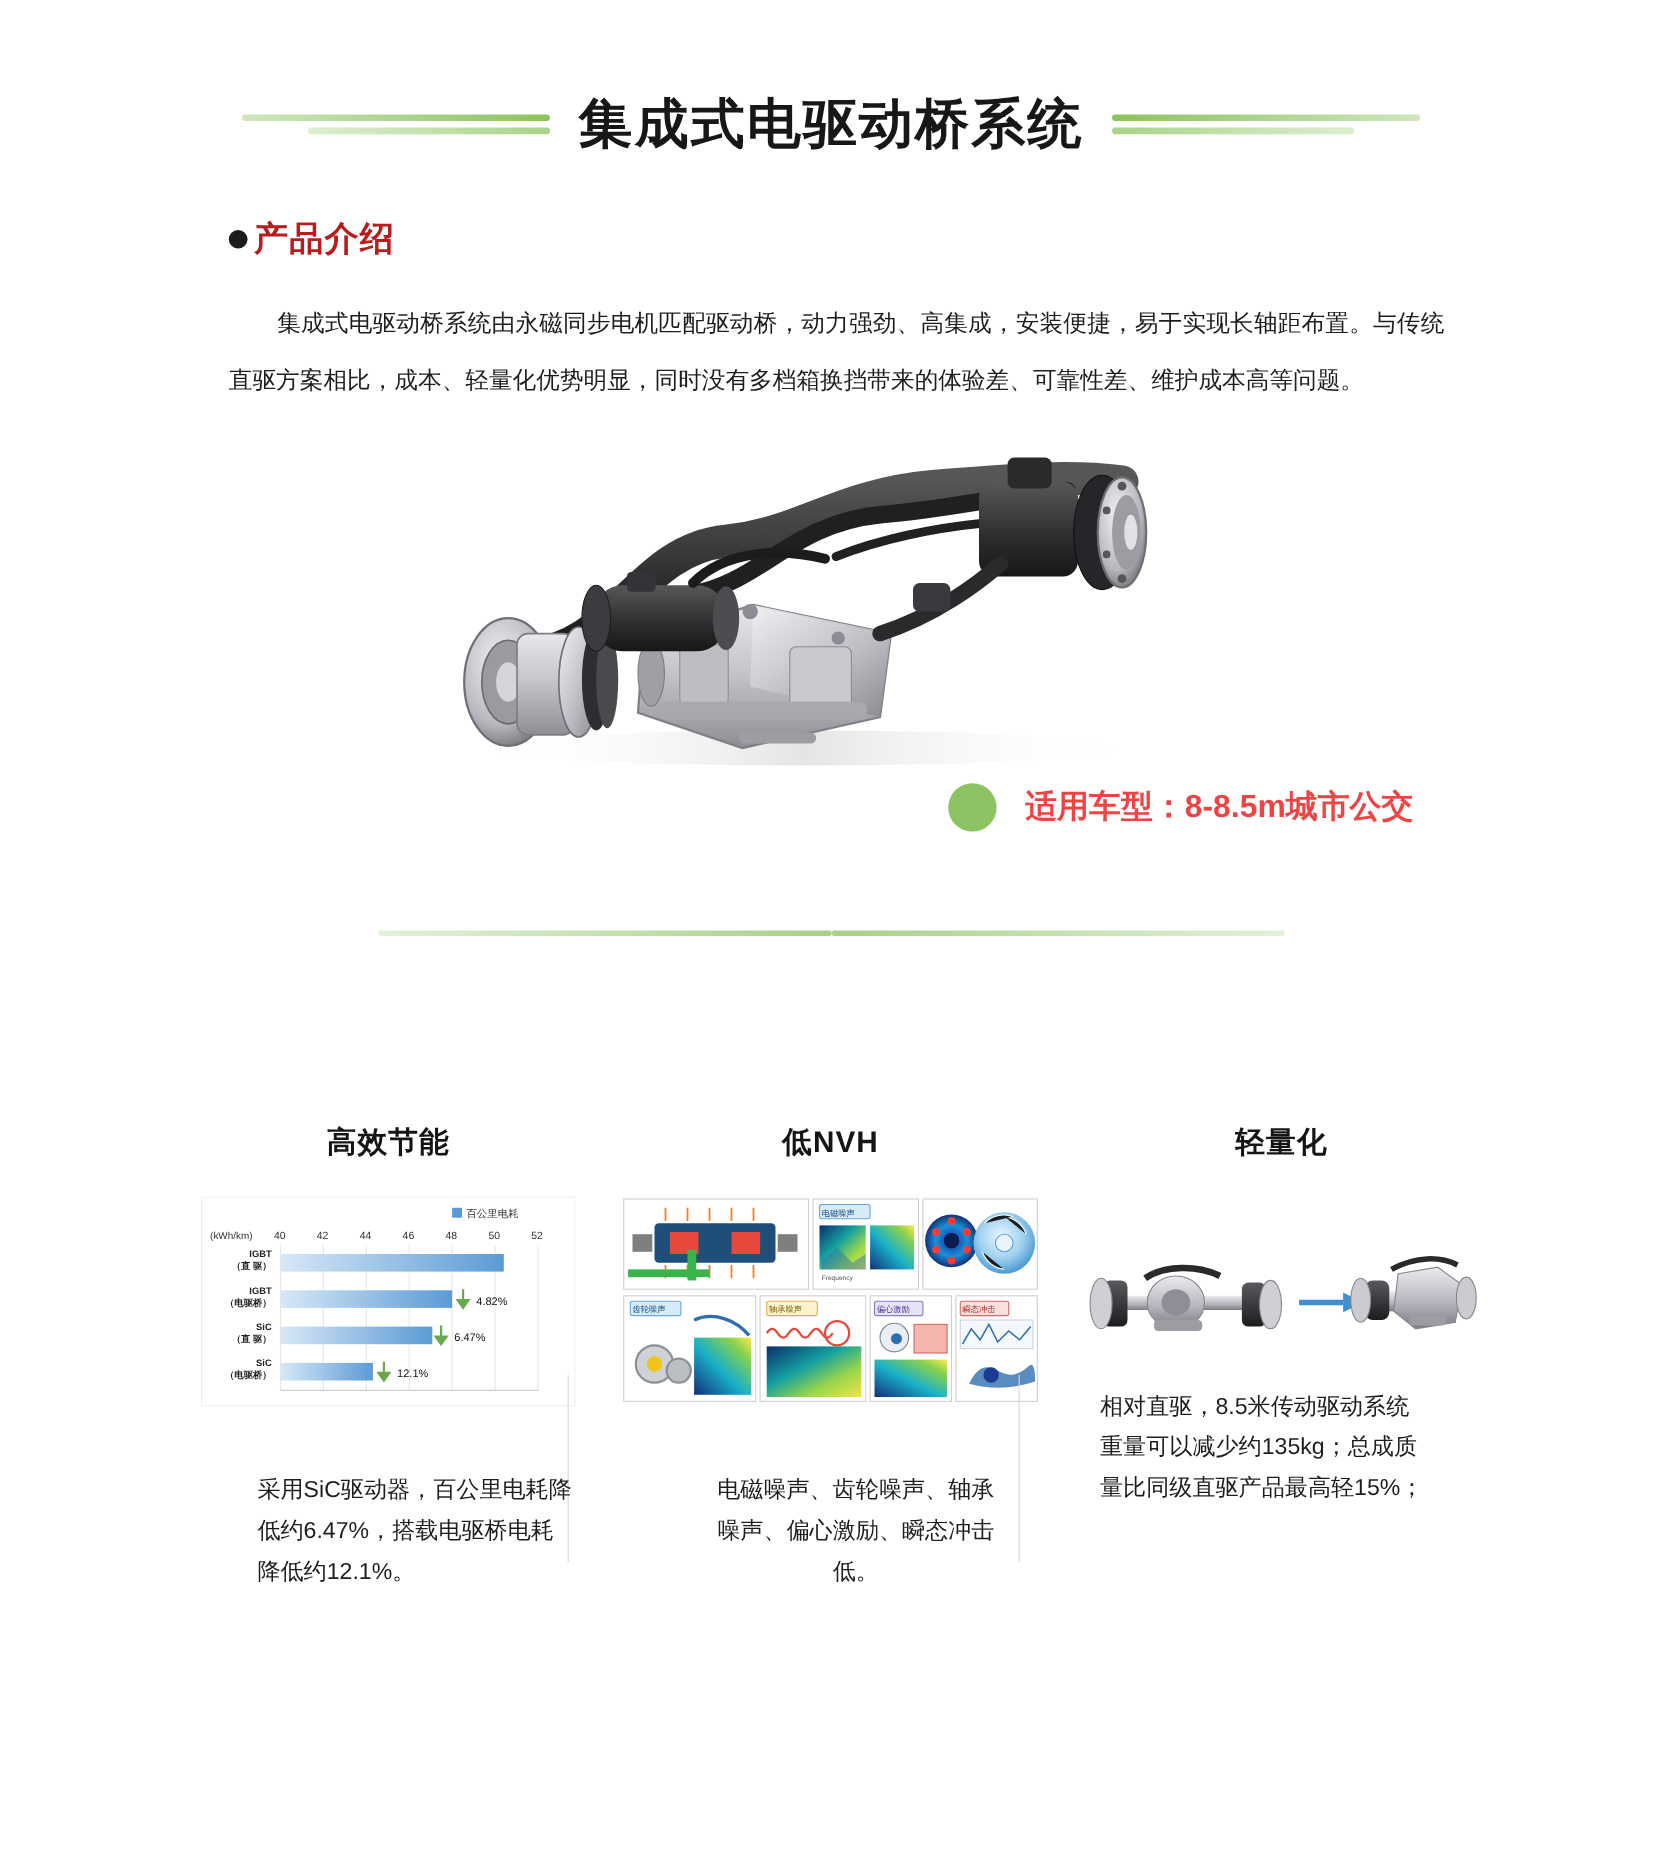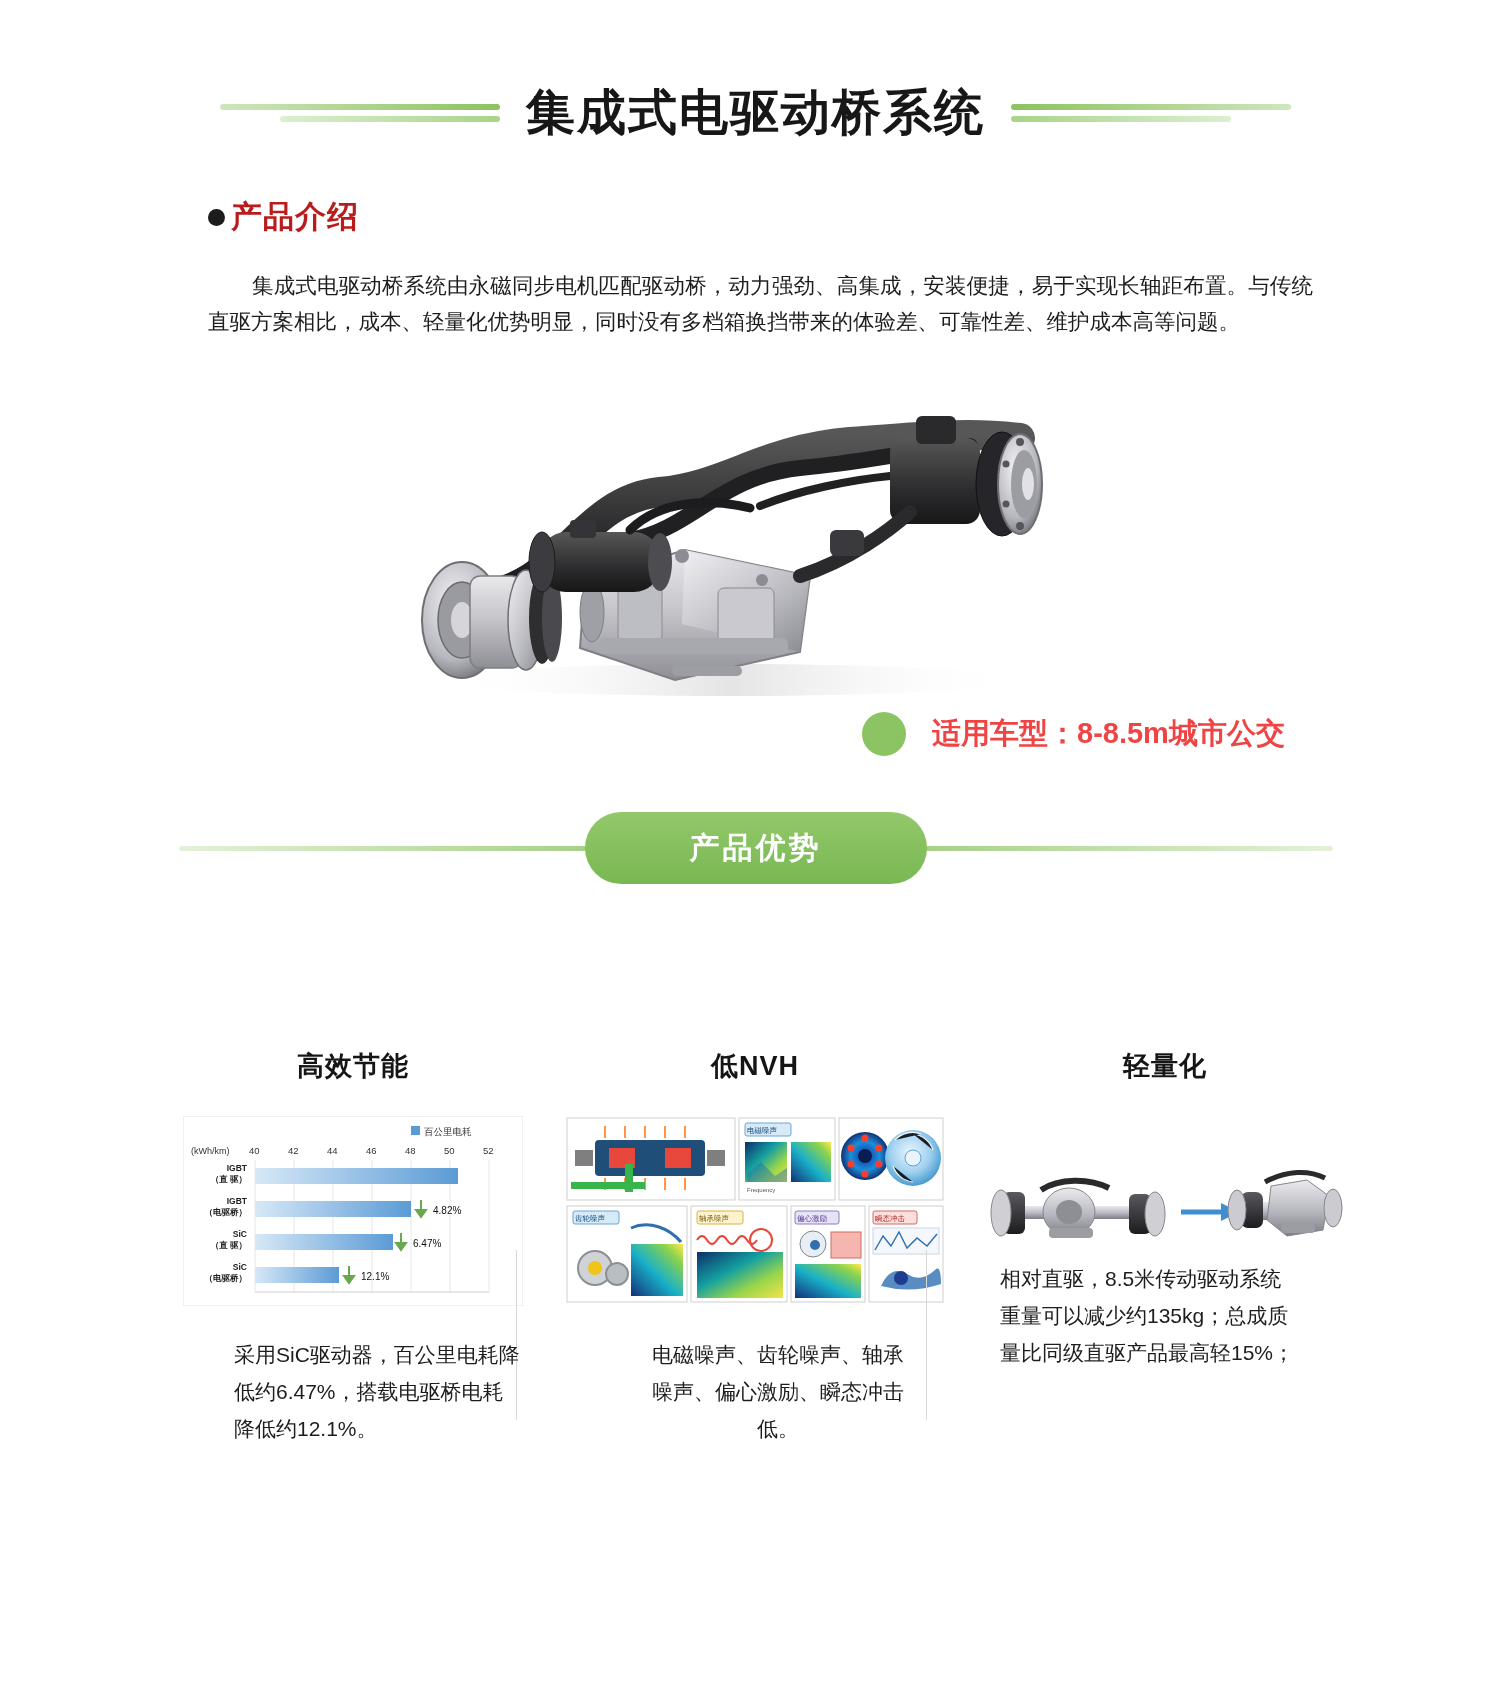--- a/index.html
+++ b/index.html
@@ -87,21 +87,21 @@
     letter-spacing: 1px;
   }
 
   
   .intro {
     position: absolute;
     left: 208px;
     top: 268px;
     width: 1105px;
     font-size: 21.5px;
-    line-height: 36px;
+    line-height: 52px;
     color: #1d1d1d;
     text-align: justify;
     text-indent: 44px;
   }
 
   
   .photo {
     position: absolute;
     left: 330px;
     top: 380px;
@@ -171,21 +171,20 @@
     z-index: 2;
   }
 
   
   .adv-cols {
     position: absolute;
     top: 1020px;
     left: 0;
     width: 1511px;
     height: 470px;
-    margin-top: 28px;
   }
   .col {
     position: absolute;
     top: 0;
   }
   .col.c1 { left: 178px; width: 350px; }
   .col.c2 { left: 560px; width: 390px; }
   .col.c3 { left: 980px; width: 370px; }
 
   .col-title {
@@ -333,21 +332,20 @@
   </svg>
 </div>
 
 <div class="applicable">
   <span class="bullet"></span>
   <span class="txt">适用车型：8-8.5m城市公交</span>
 </div>
 
 <div class="adv-banner">
   <div class="adv-line l"></div>
-  <div class="adv-pill">产品优势</div>
   <div class="adv-line r"></div>
 </div>
 
 <div class="adv-cols">
 
   <div class="col c1">
     <div class="col-title">高效节能</div>
     <div class="col-figure">
       <svg width="340" height="190" viewBox="0 0 340 190" xmlns="http://www.w3.org/2000/svg">
         <defs>

